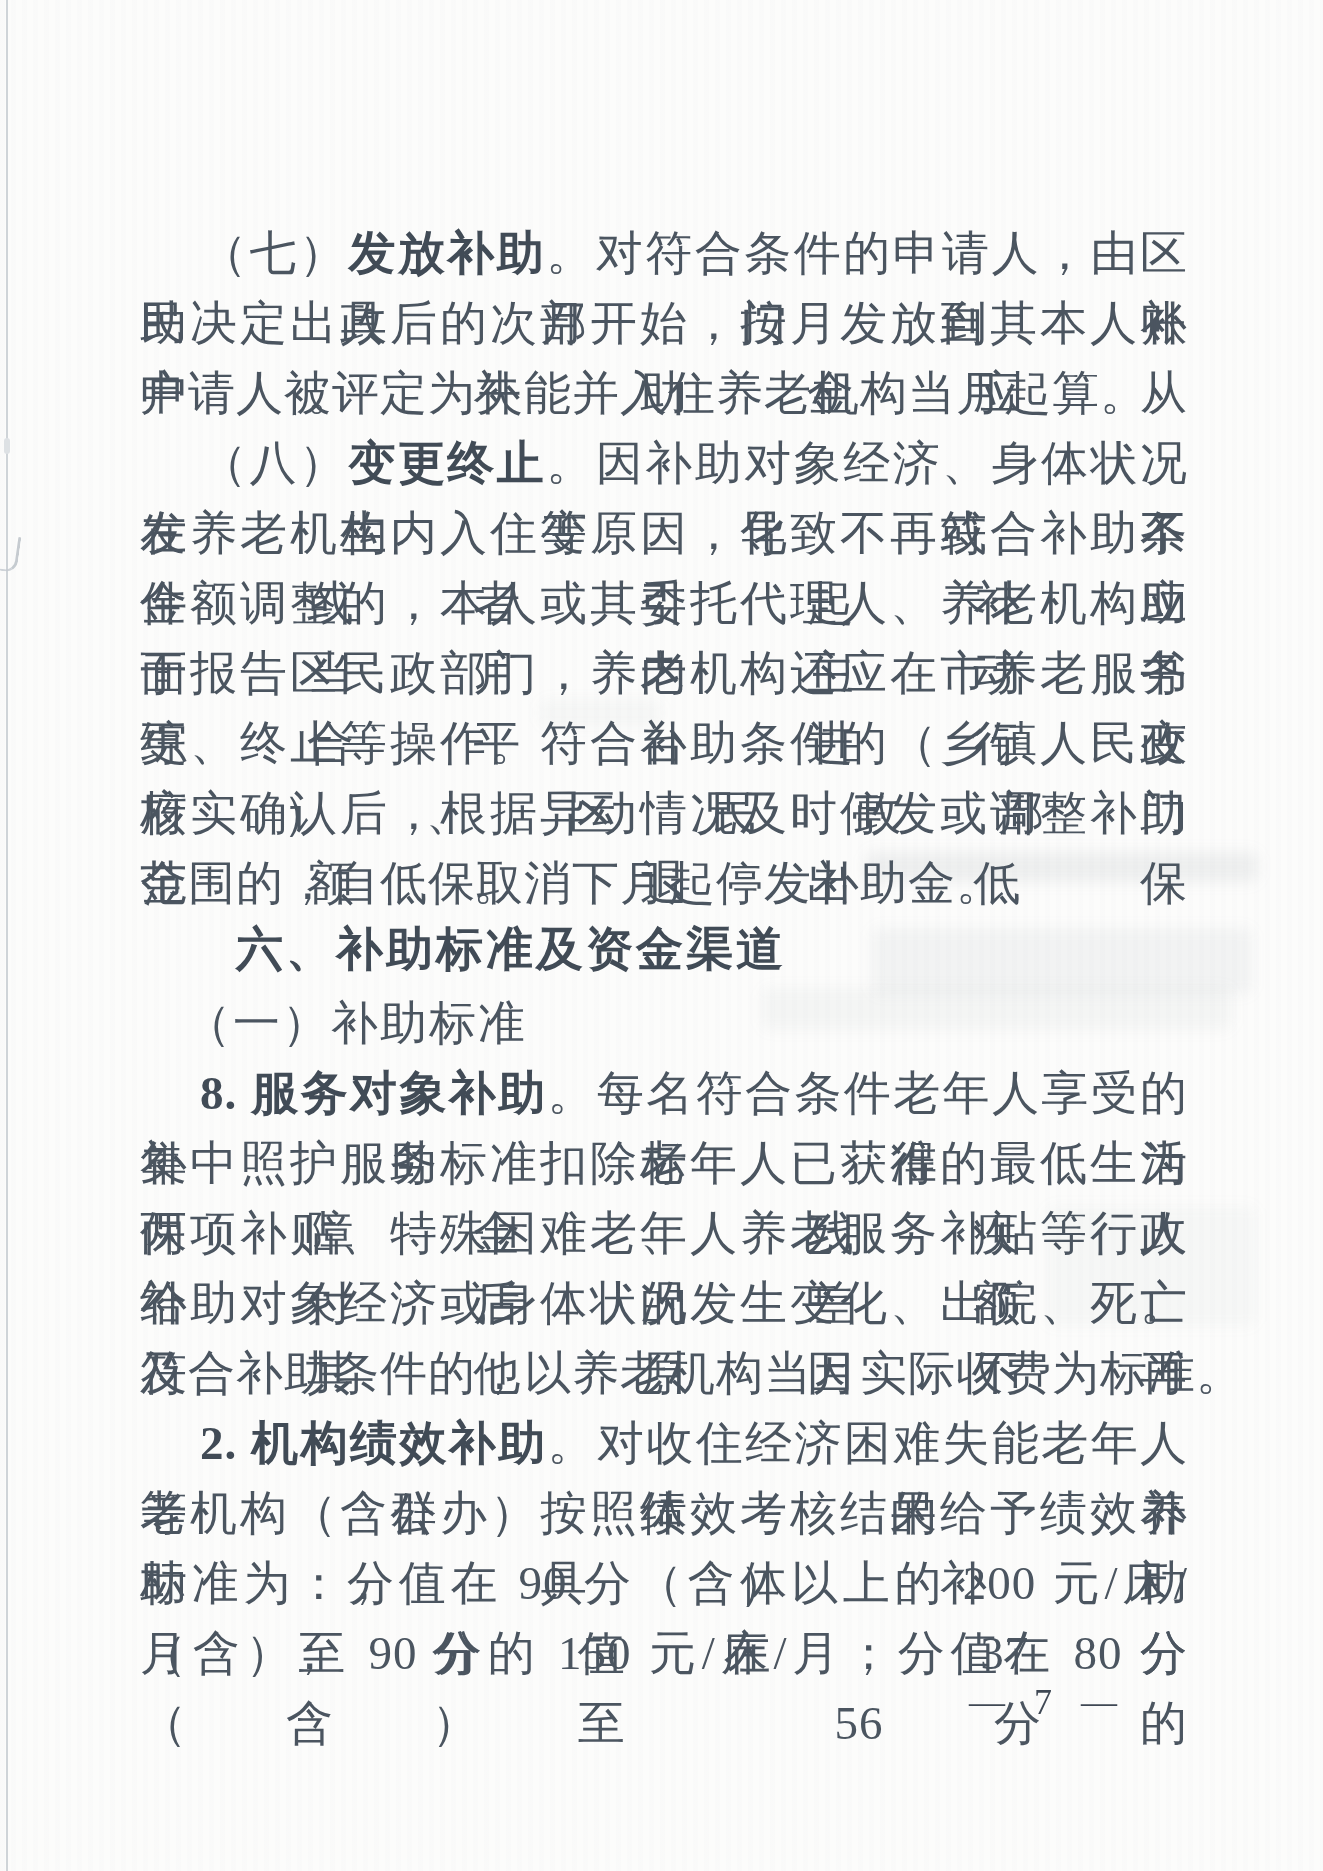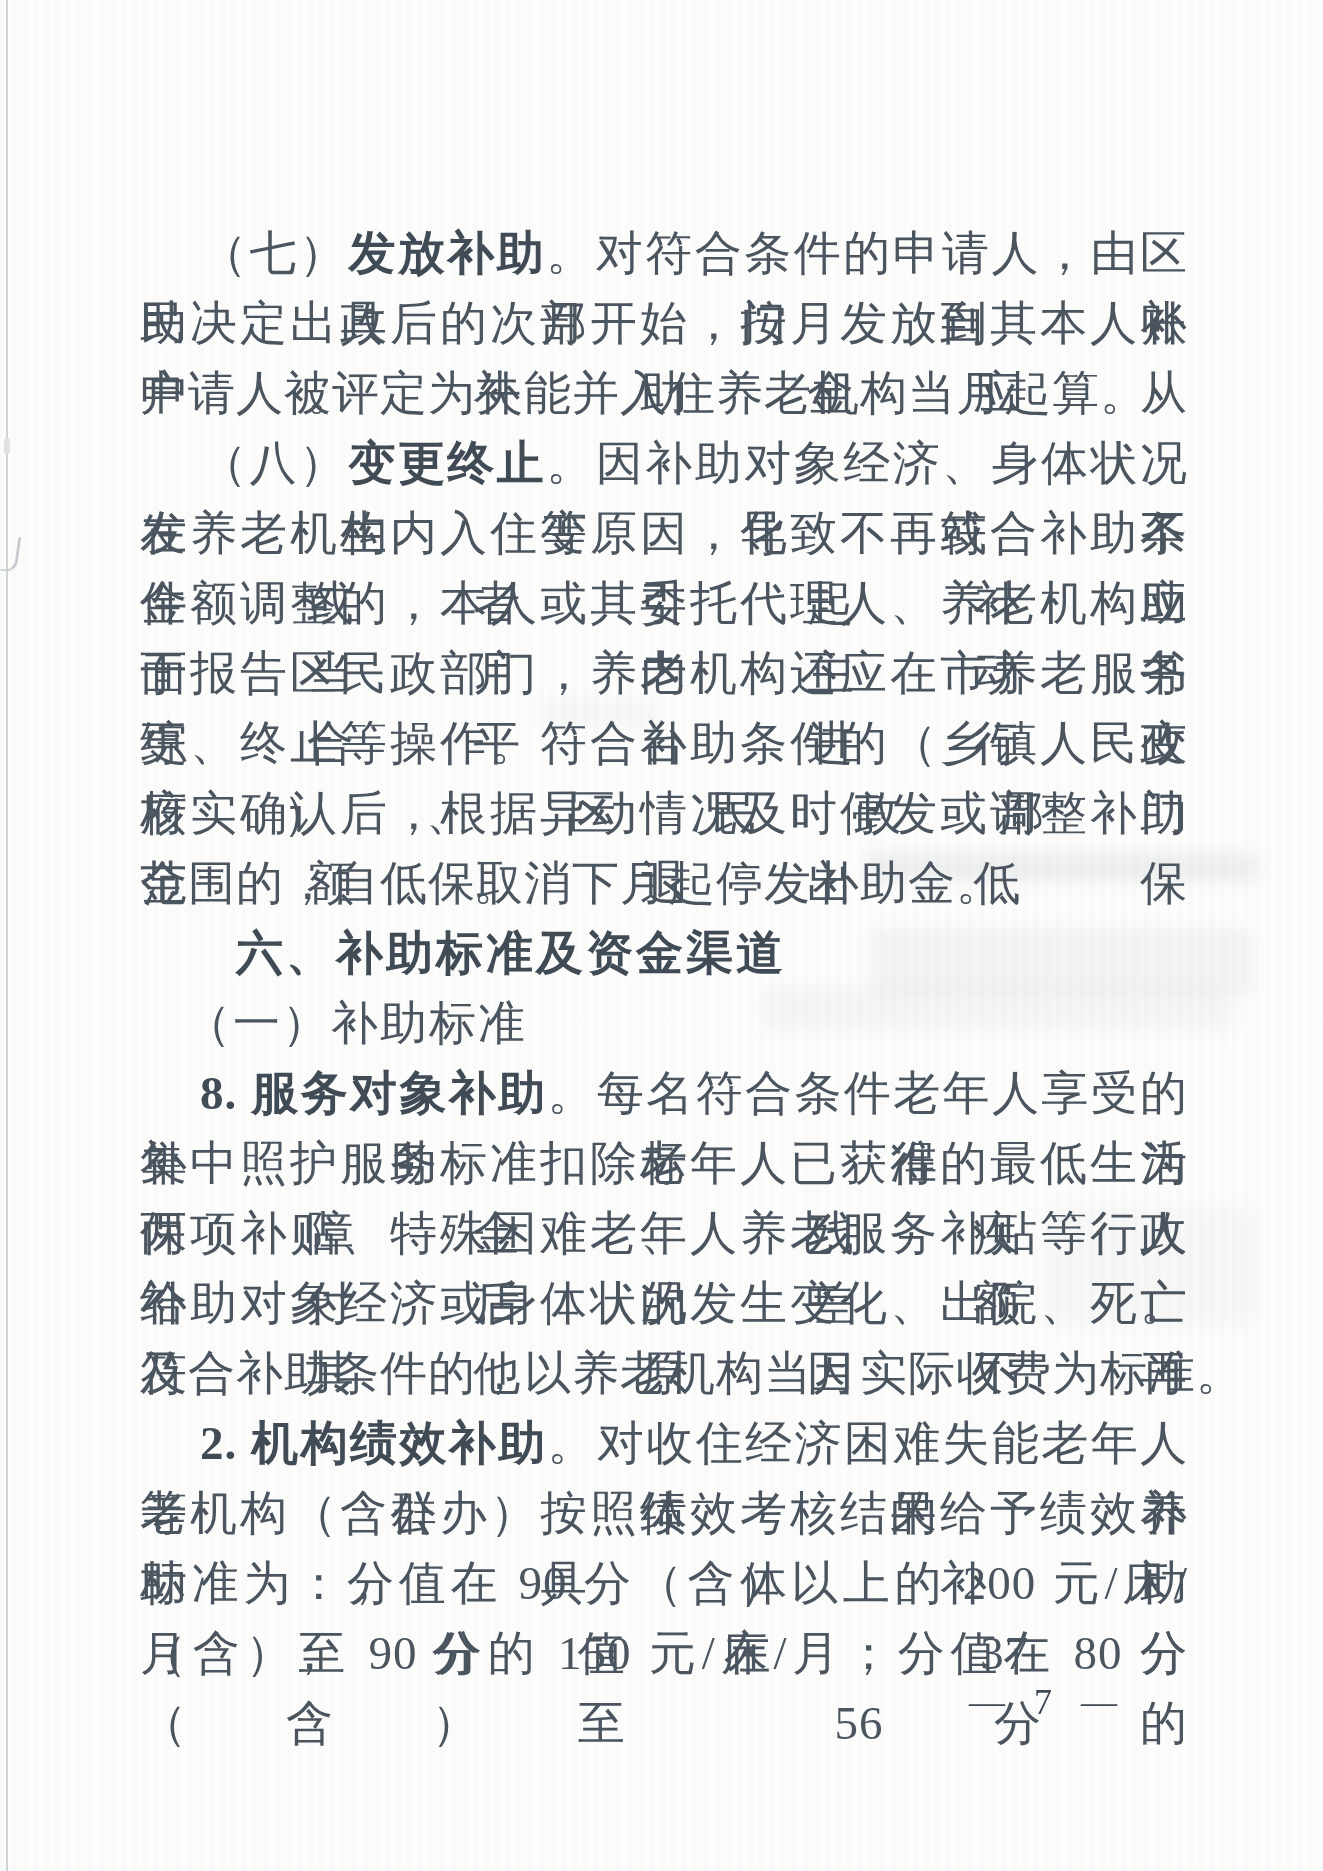--- a/index.html
+++ b/index.html
@@ -54,21 +54,21 @@
     white-space:nowrap;
     letter-spacing:1px;
   }
   .jst{
     white-space:normal;
     text-align:justify;
     text-align-last:justify;
     text-justify:inter-character;
   }
   .ind{text-indent:60px;}
-  .h1{font-weight:700;text-indent:96px;color:#414b56;letter-spacing:3px;}
+  .h1{font-weight:700;text-indent:96px;color:#414b56;letter-spacing:3px;font-family:Liberation Mono, monospace;}
   .sub{text-indent:44px;letter-spacing:2px;}
   .b{font-weight:700;color:#414b56;}
   .footer{
     position:absolute;top:1676px;right:196px;height:52px;line-height:52px;
     font-size:36px;color:#3f4854;letter-spacing:10px;
     font-family:"Liberation Serif","DejaVu Serif",serif;
   }
 </style>
 </head>
 <body>

